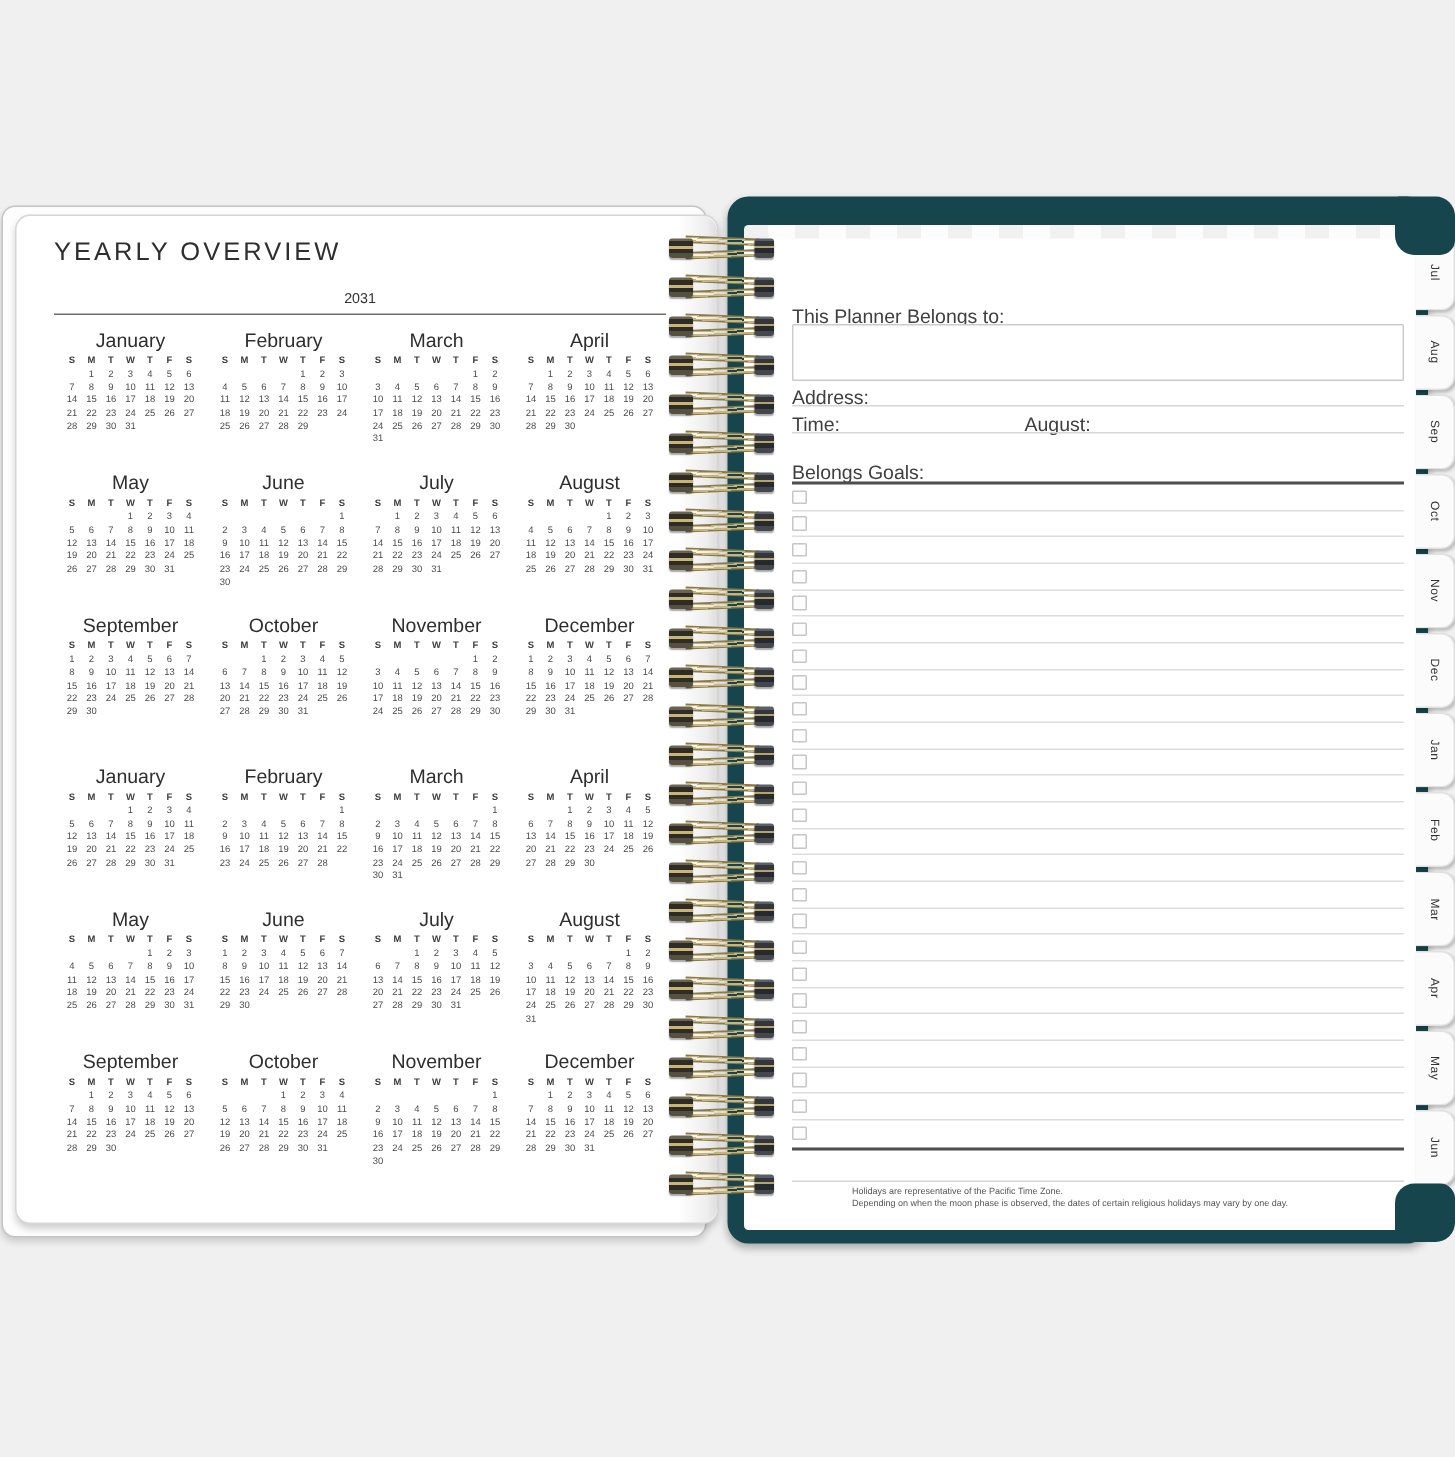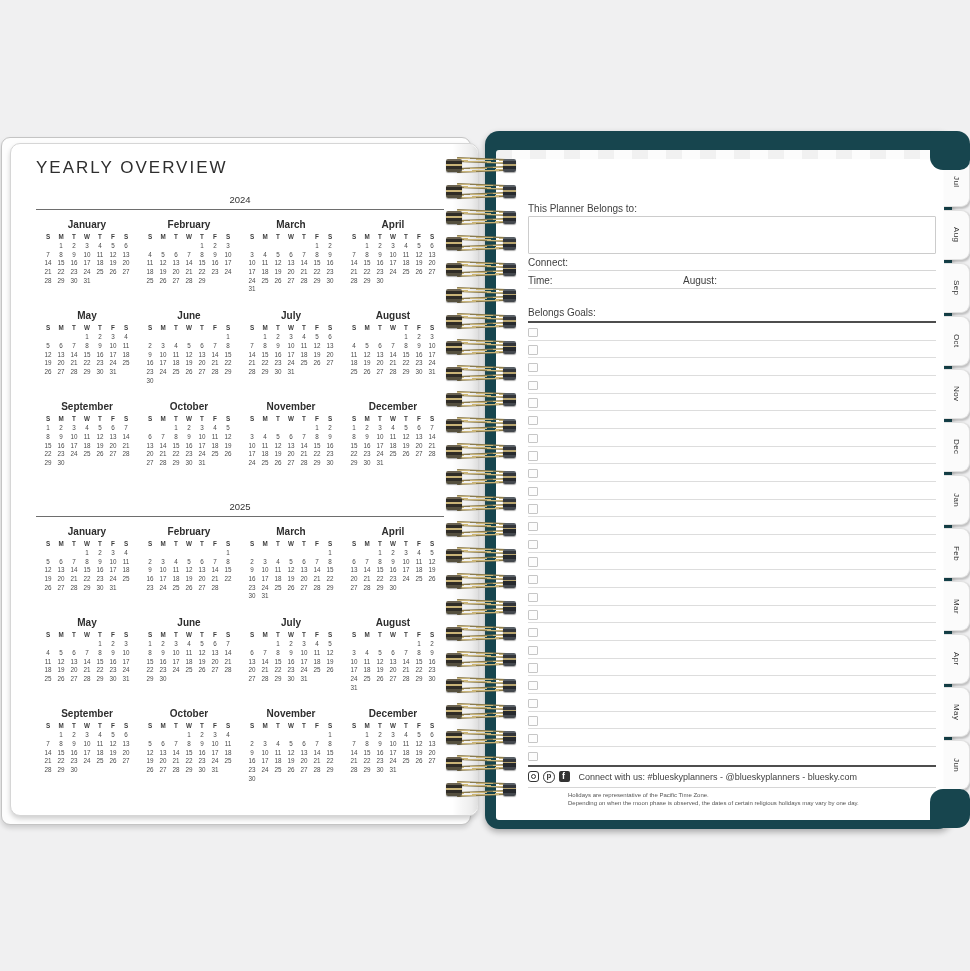--- a/index.html
+++ b/index.html
@@ -31,40 +31,40 @@
   .lp-title{position:absolute;left:25px;top:14px;font-size:17px;letter-spacing:2px;
     color:var(--ink);font-weight:500;}
 
   .year-section{position:absolute;left:25px;width:408px;}
   .year-section:nth-of-type(2){top:50px;}
   .year-section:nth-of-type(3){top:357px;}
   .year-label{text-align:center;font-size:9.5px;color:#333;padding-bottom:4px;
     border-bottom:1.5px solid #6e6e6e;}
   .months-grid{display:grid;grid-template-columns:repeat(4,1fr);row-gap:16px;margin-top:9px;}
   .month{text-align:center;}
-  .month-name{font-size:10px;color:var(--ink);margin-bottom:2px;font-weight:bold;}
+  .month-name{font-size:13px;color:var(--ink);margin-bottom:2px;}
   .cal-grid{display:grid;grid-template-columns:repeat(7,13px);justify-content:center;}
   .dow-cell{font-size:6.3px;height:10px;line-height:10px;color:#3d3d3d;font-weight:600;}
   .date-cell{font-size:6.3px;height:8.7px;line-height:8.7px;color:var(--ink-soft);}
 
   
   .cover{position:absolute;left:485px;top:131px;width:467px;height:698px;
     background:var(--cover);border-radius:14px;box-shadow:0 3px 6px rgba(0,0,0,.3);}
   .ear{position:absolute;width:40px;height:39px;background:var(--cover);z-index:6;}
   .ear-top{left:930px;top:131px;border-radius:3px 13px 10px 13px;}
   .ear-bottom{left:930px;top:789px;border-radius:13px 10px 13px 3px;}
 
   .right-page{position:absolute;left:496px;top:150px;width:448px;height:670px;
     background:var(--page);border-radius:3px;}
   .right-page::before{content:"";position:absolute;left:0;top:0;width:100%;height:9px;
     background:repeating-linear-gradient(90deg,rgba(0,0,0,.055) 0 16px,rgba(0,0,0,.012) 16px 34px);
     border-radius:3px 3px 0 0;}
   .rp-content{position:absolute;left:32px;top:0;width:408px;height:100%;}
 
-  .rp-label{position:absolute;font-size:10px;color:#3f3f3f;}
+  .rp-label{position:absolute;font-size:13px;color:#3f3f3f;}
   .belongs-label{top:53px;left:0;}
   .name-box{position:absolute;top:66px;left:0;width:406px;height:36px;
     border:1px solid #ccc;border-radius:1px;background:#fff;}
   .address-label{top:107px;left:0;}
   .line{position:absolute;left:0;width:408px;border-bottom:1px solid #d6d6d6;}
   .address-line{top:120px;}
   .phone-label{top:125px;left:0;}
   .email-label{top:125px;left:155px;}
   .phone-line{top:138px;}
   .goals-label{top:157px;left:0;}
@@ -120,21 +120,21 @@
 <body>
 
 <div class="stage">
 
   <div class="back-sheet"></div>
 
   <div class="left-page">
     <div class="lp-title">YEARLY OVERVIEW</div>
 
   <div class="year-section">
-        <div class="year-label">2024</div>
+        <div class="year-label">2031</div>
         <div class="months-grid">
           <div class="month">
             <div class="month-name">January</div>
             <div class="cal-grid">
               <span class="dow-cell">S</span>
               <span class="dow-cell">M</span>
               <span class="dow-cell">T</span>
               <span class="dow-cell">W</span>
               <span class="dow-cell">T</span>
               <span class="dow-cell">F</span>
@@ -667,21 +667,20 @@
               <span class="date-cell">27</span>
               <span class="date-cell">28</span>
               <span class="date-cell">29</span>
               <span class="date-cell">30</span>
               <span class="date-cell">31</span>
             </div>
           </div>
         </div>
       </div>
       <div class="year-section">
-        <div class="year-label">2025</div>
         <div class="months-grid">
           <div class="month">
             <div class="month-name">January</div>
             <div class="cal-grid">
               <span class="dow-cell">S</span>
               <span class="dow-cell">M</span>
               <span class="dow-cell">T</span>
               <span class="dow-cell">W</span>
               <span class="dow-cell">T</span>
               <span class="dow-cell">F</span>
@@ -1228,21 +1227,21 @@
       </div>
     </div>
 
   <div class="cover"></div>
 
   <div class="right-page">
     <div class="rp-content">
       <div class="rp-label belongs-label">This Planner Belongs to:</div>
       <div class="name-box"></div>
 
-      <div class="rp-label address-label">Connect:</div>
+      <div class="rp-label address-label">Address:</div>
       <div class="line address-line"></div>
 
       <div class="rp-label phone-label">Time:</div>
       <div class="rp-label email-label">August:</div>
       <div class="line phone-line"></div>
 
       <div class="rp-label goals-label">Belongs Goals:</div>
       <div class="heavy-line goals-heavy-line"></div>
 
       <div class="goals-rows">
@@ -1268,26 +1267,20 @@
           <div class="goal-row"><span class="goal-checkbox"></span></div>
           <div class="goal-row"><span class="goal-checkbox"></span></div>
           <div class="goal-row"><span class="goal-checkbox"></span></div>
           <div class="goal-row"><span class="goal-checkbox"></span></div>
           <div class="goal-row"><span class="goal-checkbox"></span></div>
           <div class="goal-row"><span class="goal-checkbox"></span></div>
         </div>
 
       <div class="heavy-line footer-heavy-line"></div>
 
-      <div class="social-row">
-        <span class="icon ig"></span>
-        <span class="icon pin"></span>
-        <span class="icon fb"></span>
-        <span class="connect-text">Connect with us: #blueskyplanners - @blueskyplanners - bluesky.com</span>
-      </div>
       <div class="line footer-thin-line"></div>
       <div class="fine-print">
         <div>Holidays are representative of the Pacific Time Zone.</div>
         <div>Depending on when the moon phase is observed, the dates of certain religious holidays may vary by one day.</div>
       </div>
     </div>
   </div>
 
   <div class="tabs-col">
       <div class="tab">

